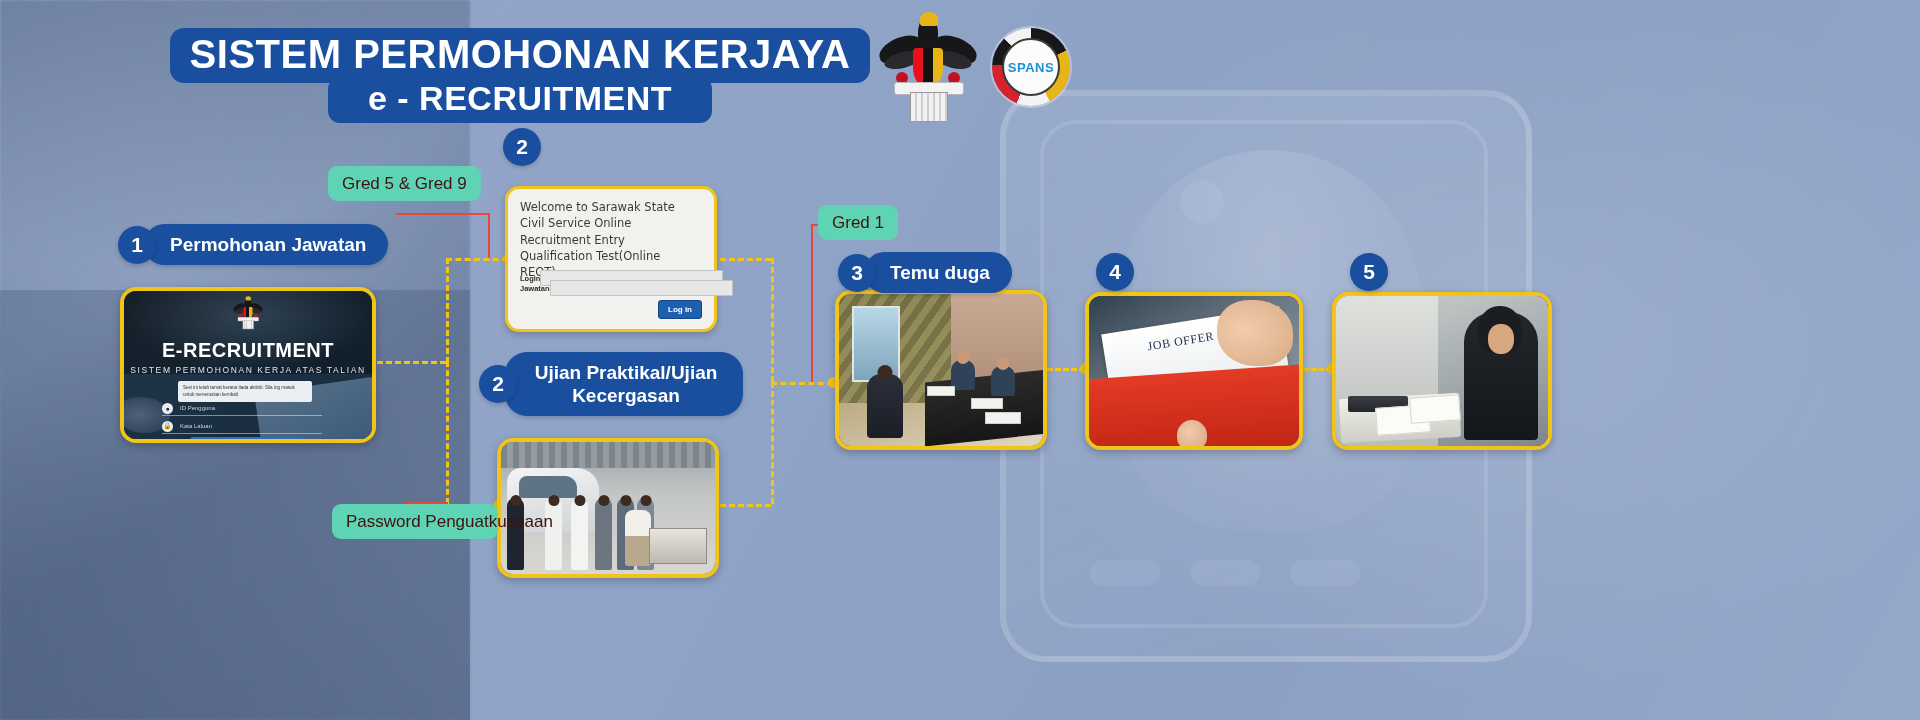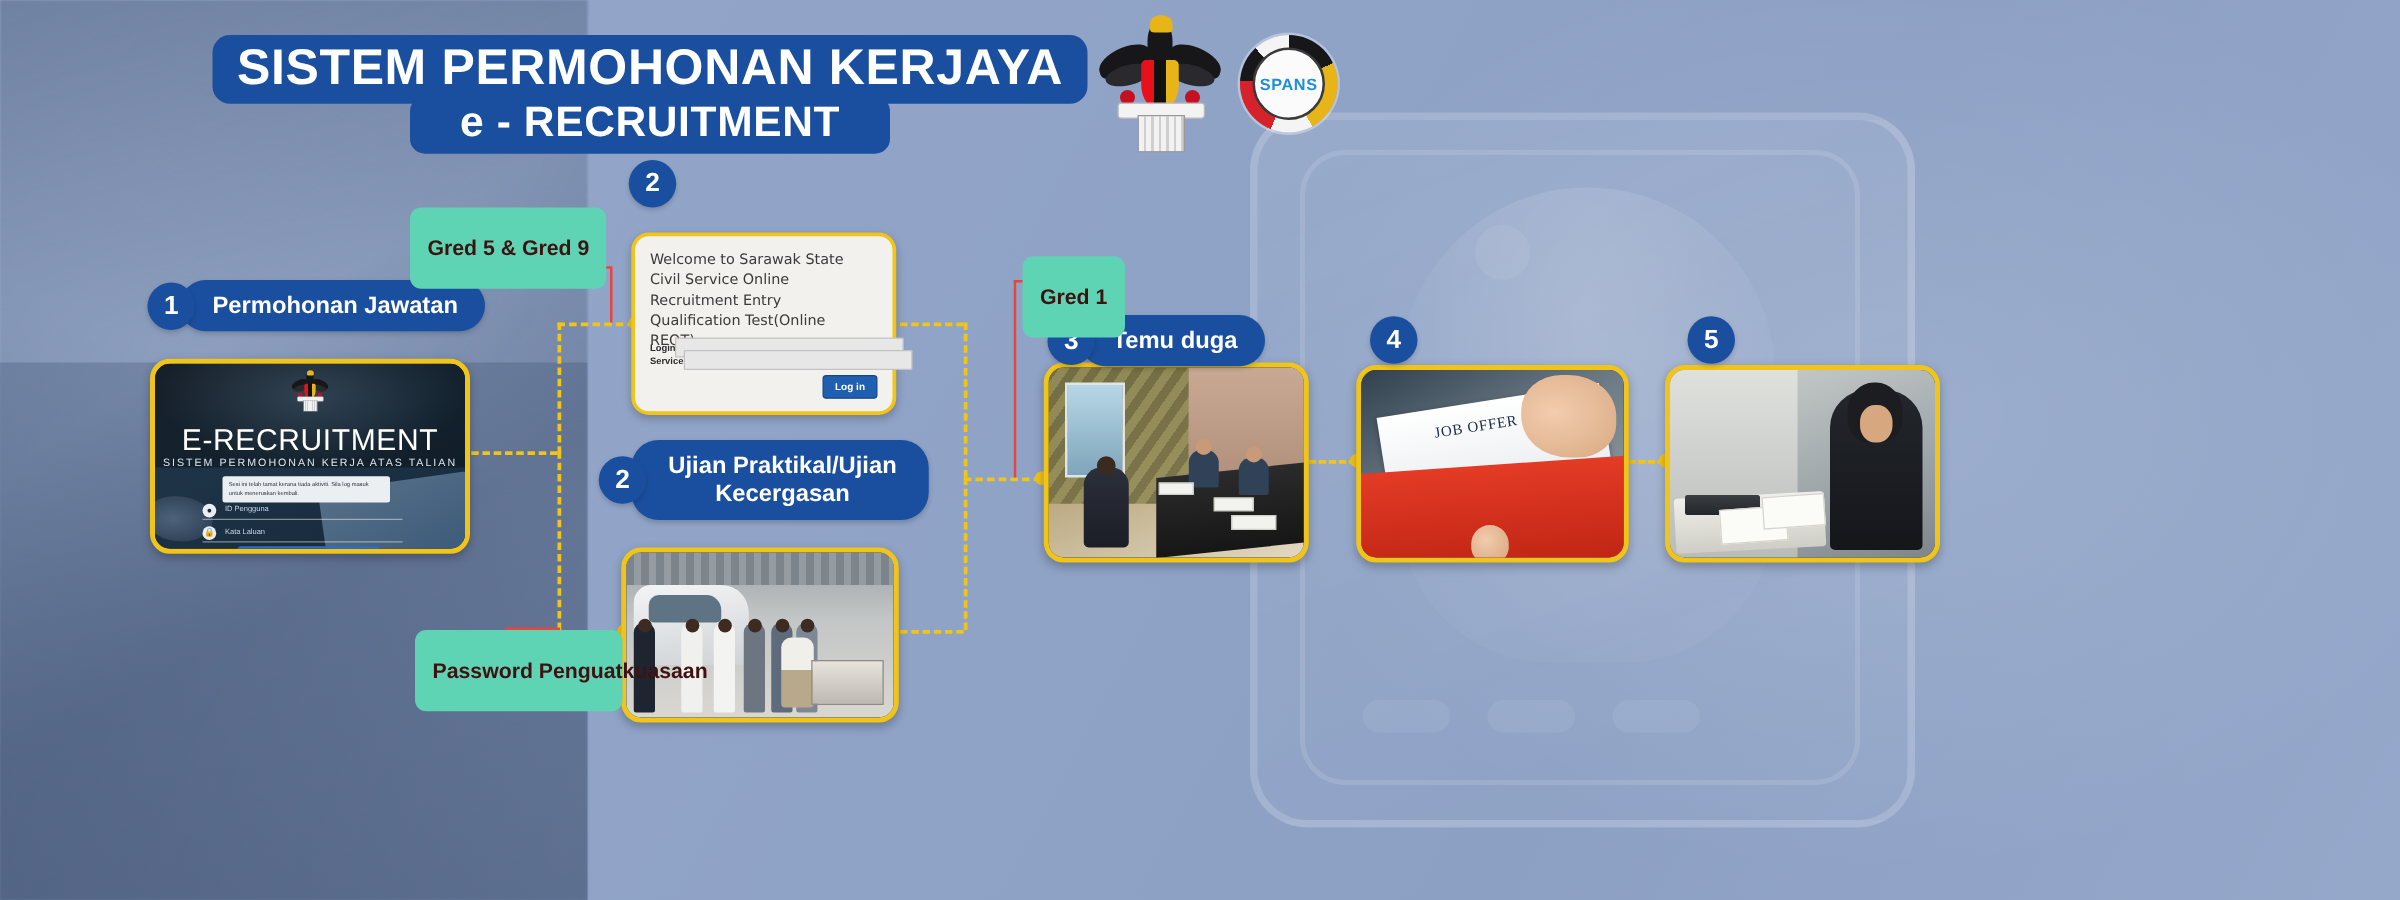--- a/index.html
+++ b/index.html
@@ -146,22 +146,22 @@
     padding: 9px 22px; border-radius: 22px;
     margin-left: -12px; padding-left: 26px;
     box-shadow: 0 2px 4px rgba(0,0,0,0.18);
     white-space: nowrap; text-align: center; line-height: 1.22;
   }
   .step-label.two-line { white-space: normal; width: 190px; }
 
   .tag {
     position: absolute; z-index: 9;
     background: #5fd4b4; color: #3d1210;
-    font-size: 17px; font-weight: bold;
-    padding: 22px 14px; border-radius: 9px;
+    font-size: 17px; font-weight: normal;
+    padding: 7px 14px; border-radius: 9px;
     white-space: nowrap; text-align: center; line-height: 1.25;
   }
 
   
   .dash-h, .dash-v {
     position: absolute; z-index: 3;
   }
   .dash-h { height: 0; border-top: 3px dashed #f0c419; }
   .dash-v { width: 0; border-left: 3px dashed #f0c419; }
   .red-h { position: absolute; height: 0; border-top: 2.5px solid #e8453c; z-index: 5; }
@@ -189,21 +189,21 @@
     position: absolute; left: 0; top: 0; width: 100%; height: 56%;
     background: radial-gradient(ellipse at 50% 30%, rgba(255,255,255,0.08), rgba(0,0,0,0.35) 70%);
   }
   .erec-crest {
     position: absolute; left: 50%; top: 4px; transform: translateX(-50%) scale(0.30);
     transform-origin: top center;
   }
   .erec-title {
     position: absolute; left: 0; right: 0; top: 48px;
     text-align: center; color: #ffffff;
-    font-size: 24px; letter-spacing: 0.5px; font-weight: 400;
+    font-size: 20px; letter-spacing: 0.5px; font-weight: 700;
   }
   .erec-sub {
     position: absolute; left: 0; right: 0; top: 74px;
     text-align: center; color: #dfe6ee;
     font-size: 8.5px; letter-spacing: 1.6px;
   }
   .erec-notice {
     position: absolute; left: 54px; top: 90px; width: 124px;
     background: #eceff2; color: #2a3138;
     font-size: 4.6px; line-height: 1.45; padding: 4px 5px; border-radius: 2px;
@@ -545,21 +545,21 @@
   <div class="erec-btn">Log Masuk</div>
 </div>
 
 <div id="card-reqt">
   <div id="reqt-welcome">Welcome to Sarawak State Civil Service Online Recruitment Entry Qualification Test(Online REQT)</div>
   <div class="reqt-row" id="reqt-row1">
     <span class="reqt-lab">Login</span>
     <input class="reqt-inp" type="text" value="" style="">
   </div>
   <div class="reqt-row" id="reqt-row2">
-    <span class="reqt-lab">Service</span>
+    <span class="reqt-lab">Jawatan</span>
     <input class="reqt-inp" type="password" value="" style="">
   </div>
   <div id="reqt-login">Log in</div>
 </div>
 
 <div class="card" id="shot-prak">
   <div class="prak-bg"></div>
   <div class="prak-roof"></div>
   <div class="prak-car"></div>
   <div class="prak-p" style="left:6px;  background:#1f2530;">

